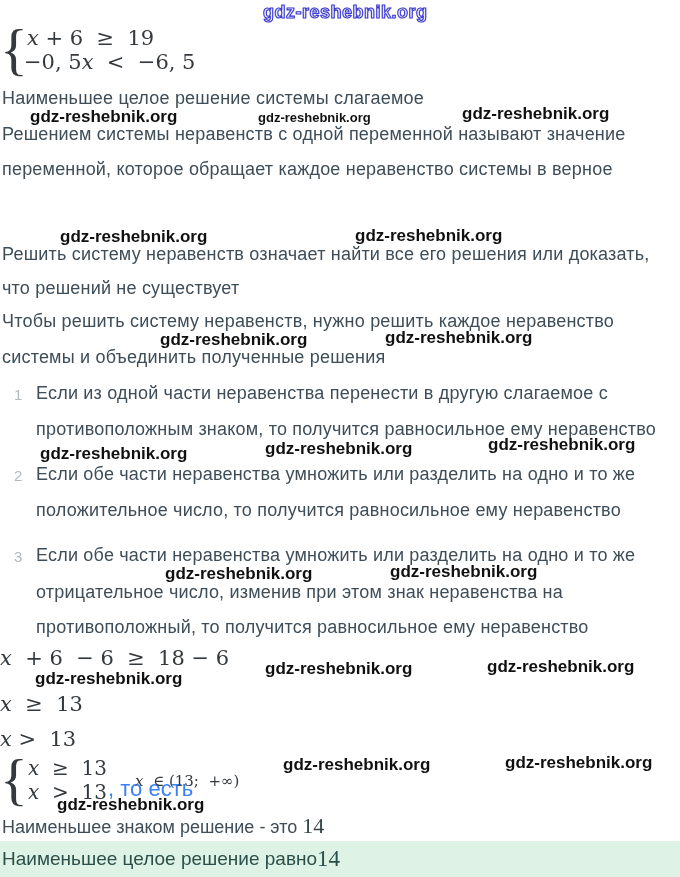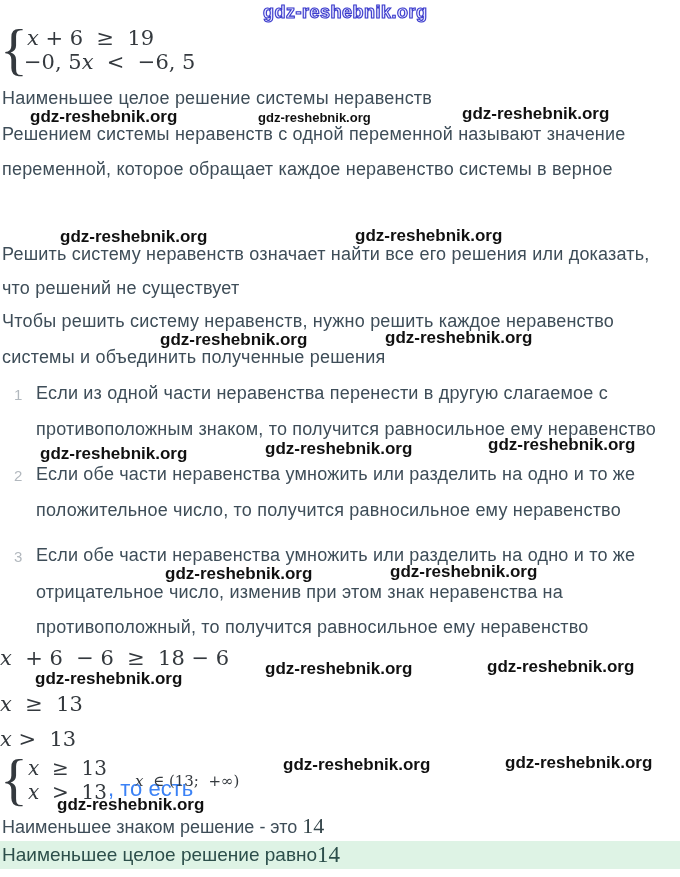--- a/index.html
+++ b/index.html
@@ -41,42 +41,42 @@
   .concl-sans {
     position:absolute; font-size:22px; color:#3b82f6; white-space:pre;margin-left:20px;
   }
   .result-line {
     position:absolute; left:2px; top:813px; font-size:18px; color:#3e4d58; white-space:pre;
   }
   .result-line .val, .banner .val {
     font-family:Liberation Serif, serif; font-size:22px; color:#34454a; white-space:pre;
   }
   .banner {
-    position:absolute; left:0; top:841px; width:680px; height:28px;
+    position:absolute; left:0; top:841px; width:680px; height:36px;
     background:#def3e5; display:flex; align-items:center;
   }
   .banner .label {
     margin-left:2px; font-size:19px; color:#2d4f4b; white-space:pre;
   }
   .banner .val { font-size:23px; color:#2d4f4b; }
 </style>
 </head>
 <body>
 
 <div class="page">
 
   <span class="wm-blue" style="left:263px;top:2px">gdz-reshebnik.org</span>
 
   <div>
     <span class="brace" style="left:0px;top:21px">{</span>
     <div class="math" style="left:27px;top:26px"><span class="mi">x</span><span> + 6  ≥  19</span></div>
     <div class="math" style="left:24px;top:50px"><span>−0, 5</span><span class="mi">x</span><span>  &lt;  −6, 5</span></div>
   </div>
 
-  <div class="t" style="left:2px;top:88px">Наименьшее целое решение системы неравенств</div>
+  <div class="t" style="left:2px;top:88px">Наименьшее целое решение системы слагаемое</div>
 
   <span class="wm" style="left:30px;top:107px">gdz-reshebnik.org</span>
   <span class="wm small" style="left:258px;top:110px">gdz-reshebnik.org</span>
   <span class="wm" style="left:462px;top:104px">gdz-reshebnik.org</span>
 
   <div class="t" style="left:2px;top:124px">Решением системы неравенств с одной переменной называют значение</div>
   <div class="t" style="left:2px;top:159px">переменной, которое обращает каждое неравенство системы в верное</div>
 
   <span class="wm" style="left:60px;top:227px">gdz-reshebnik.org</span>
   <span class="wm" style="left:355px;top:226px">gdz-reshebnik.org</span>

